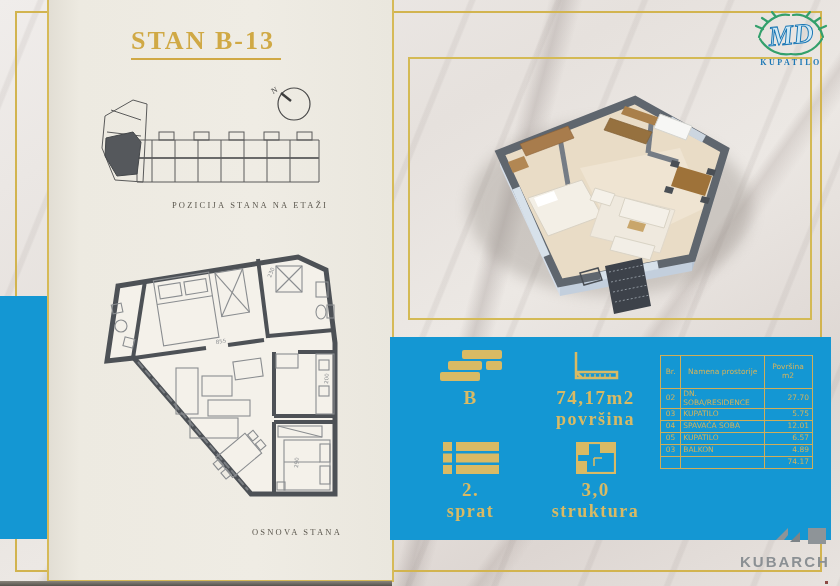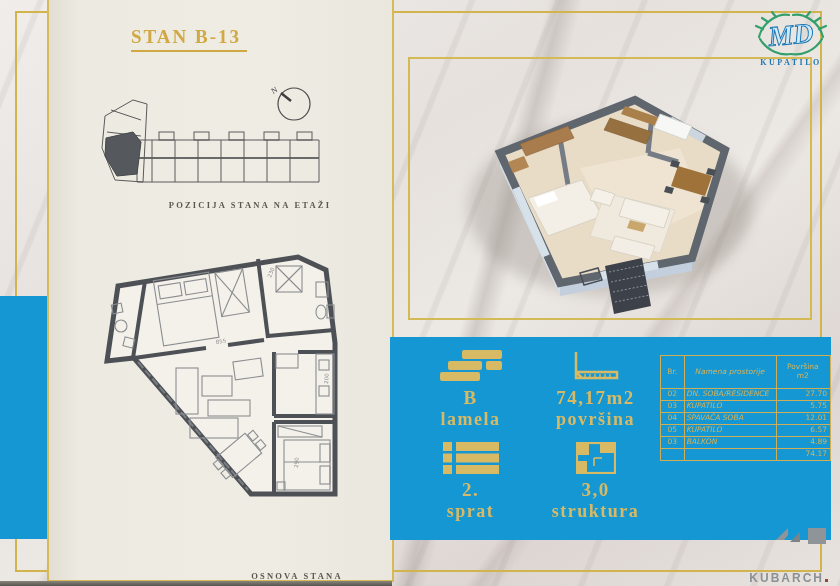--- a/index.html
+++ b/index.html
@@ -17,53 +17,53 @@
   
   .page-frame{left:15px;top:11px;width:803px;height:557px;border:2px solid #d2b44f;}
   
   .left-blue{left:0;top:296px;width:47px;height:243px;background:#1497d3;}
   
   .beige-panel{left:47px;top:0;width:343px;height:580px;background:#edeae1;
     border-left:2px solid #d6ba58;border-right:2px solid #d6ba58;border-bottom:2px solid #d6ba58;
     background-image:linear-gradient(90deg,#e2ded4 0%,#edeae1 9%,#efece4 60%,#eae7de 100%);}
   .bottom-shadow{left:0;top:581px;width:392px;height:5px;background:linear-gradient(180deg,#8a857c,#55524c);}
   
-  .stan-title{left:129px;top:26px;font-size:19px;font-weight:bold;letter-spacing:2px;
+  .stan-title{left:129px;top:26px;font-size:26px;font-weight:bold;letter-spacing:2px;
     color:#d0a945;border-bottom:2px solid #d0a945;padding:0 6px 2px 0;}
-  .caption{font-size:8.5px;letter-spacing:2.2px;color:#5c584f;text-align:center;font-weight:bold;}
+  .caption{font-size:8.5px;letter-spacing:2.2px;color:#5c584f;text-align:center;font-weight:normal;}
   .pos-caption{left:98px;top:200px;width:300px;}
-  .osnova-caption{left:145px;top:527px;width:300px;margin-top:44px;}
+  .osnova-caption{left:145px;top:527px;width:300px;}
   
   .inner-frame{left:408px;top:57px;width:400px;height:259px;border:2px solid #d4ba55;}
   .render3d{left:420px;top:58px;width:380px;height:258px;}
   
   .md-logo{left:745px;top:11px;width:92px;height:66px;text-align:center;}
   .md-logo .residence{font-size:8px;font-weight:bold;letter-spacing:2.5px;color:#1d78b5;margin-top:-3px;}
   
   .right-blue{left:390px;top:337px;width:441px;height:203px;background:#1497d3;}
   .info-grid{left:408px;top:348px;width:250px;height:184px;display:grid;grid-template-columns:1fr 1fr;grid-template-rows:1fr 1fr;}
   .info-item{text-align:center;color:#d9ba64;}
   .info-item .ico{height:36px;display:flex;align-items:center;justify-content:center;}
   .info-item .val{font-size:19px;font-weight:bold;letter-spacing:1.5px;line-height:1.15;margin-top:3px;}
   .info-item .lab{font-size:18px;font-weight:bold;letter-spacing:1.5px;line-height:1.15;}
   
-  .room-table{left:660px;top:355px;width:171px;}
+  .room-table{left:660px;top:355px;width:153px;}
   .room-table table{width:100%;border-collapse:collapse;}
   .room-table td{border:1px solid #cfae58;color:#d4b35c;font-family:"DejaVu Sans",sans-serif;
     font-size:7.5px;line-height:1.15;padding:1px 2px;vertical-align:middle;}
   .room-table .outer{border:1.5px solid #cfae58;}
   .room-table .c-num{width:20px;text-align:center;}
-  .room-table .c-name{width:90px;text-align:left;font-style:italic;}
+  .room-table .c-name{width:90px;text-align:left;}
   .room-table .c-area{width:51px;text-align:right;padding-right:3px;}
   .room-table .hdr td{text-align:center;height:30px;}
   .room-table .r{height:12px;}
   
   .kubarch{left:740px;top:526px;width:88px;height:46px;text-align:right;}
-  .kubarch .kb-text{font-family:"Liberation Sans",sans-serif;font-size:12px;font-weight:bold;
-    letter-spacing:2px;color:#8b9094;margin-top:19px;}
+  .kubarch .kb-text{font-family:"Liberation Sans",sans-serif;font-size:15px;font-weight:bold;
+    letter-spacing:2px;color:#8b9094;margin-top:1px;}
   .kubarch .dot{display:inline-block;width:3px;height:3px;background:#8d4a44;margin-left:1px;}
 </style>
 </head>
 <body>
 
 <div class="page">
 
   <div class="abs page-frame"></div>
 
   <div class="abs left-blue"></div>
@@ -266,21 +266,20 @@
     <div class="info-item">
       <div class="ico">
         <svg width="62" height="32" viewBox="0 0 62 32" fill="#d9ba64">
           <rect x="22" y="0" width="40" height="9" rx="2"></rect>
           <rect x="8" y="11" width="34" height="9" rx="2"></rect>
             <rect x="46" y="11" width="16" height="9" rx="2"></rect>
           <rect x="0" y="22" width="40" height="9" rx="2"></rect>
         </svg>
       </div>
       <div class="val">B</div>
-      <div class="lab">lamela</div>
     </div>
     <div class="info-item">
       <div class="ico">
         <svg width="46" height="32" viewBox="0 0 46 32" fill="none" stroke="#d9ba64" stroke-width="2.5">
           <path d="M3,2 V22 H44 V28 H3 Z M3,22 L9,28"></path>
           <path d="M12,24 v4 M17,24 v4 M22,24 v4 M27,24 v4 M32,24 v4 M37,24 v4" stroke-width="1.4"></path>
         </svg>
       </div>
       <div class="val">74,17m2</div>
       <div class="lab">površina</div>

